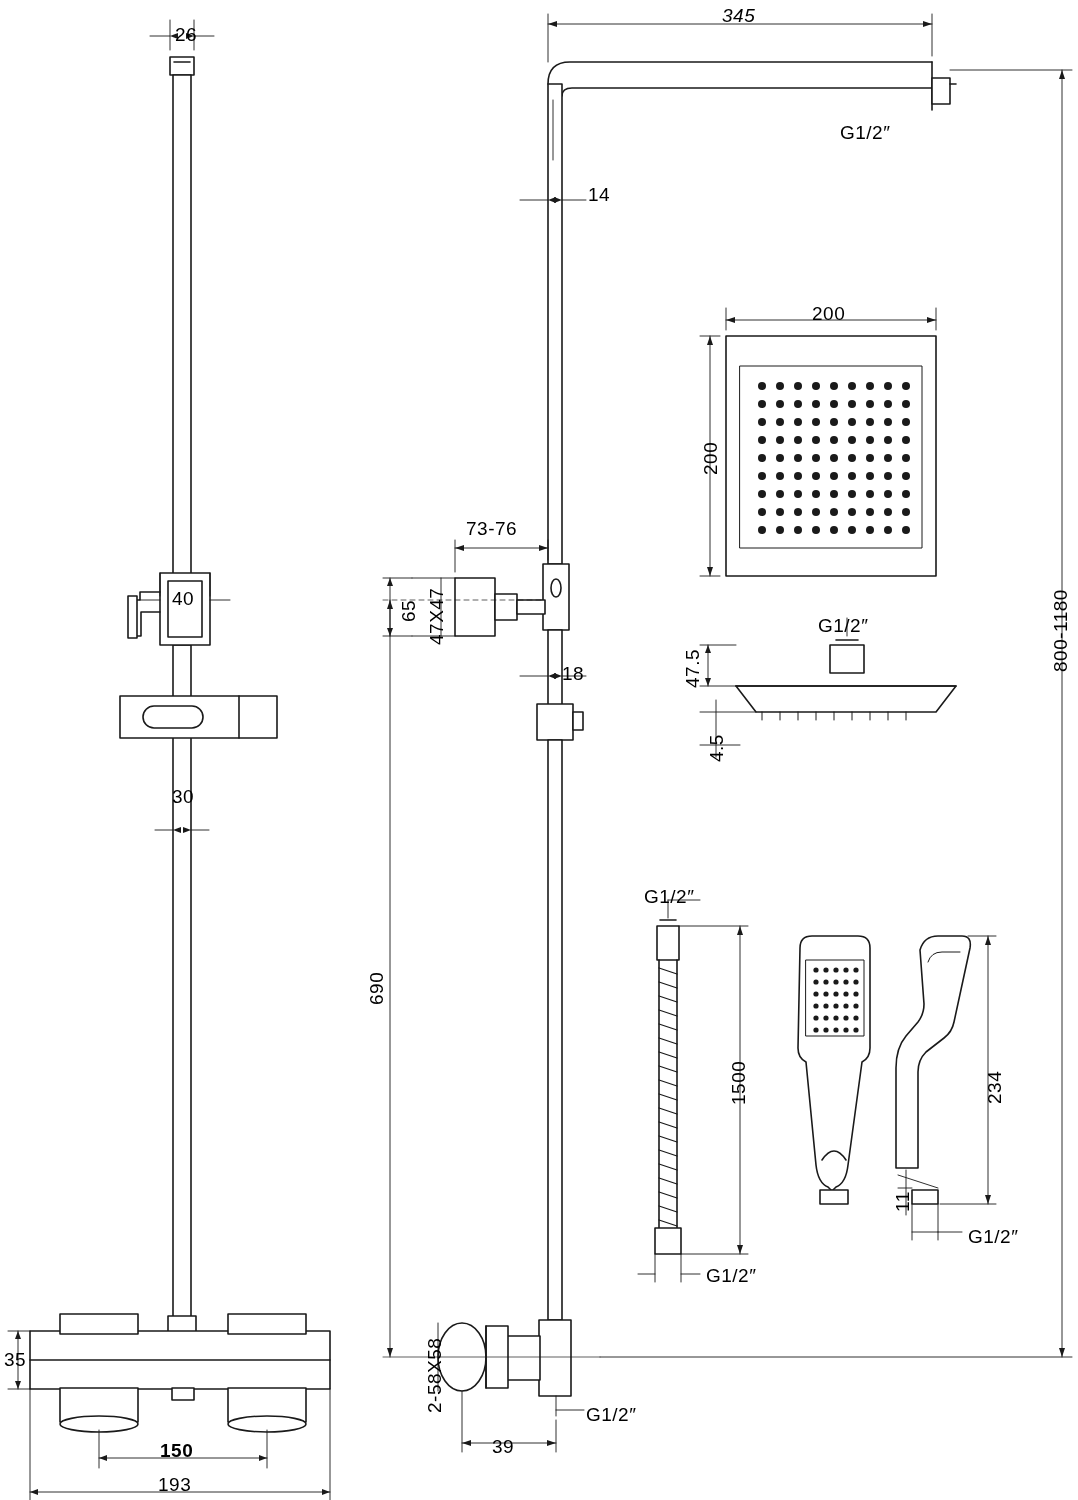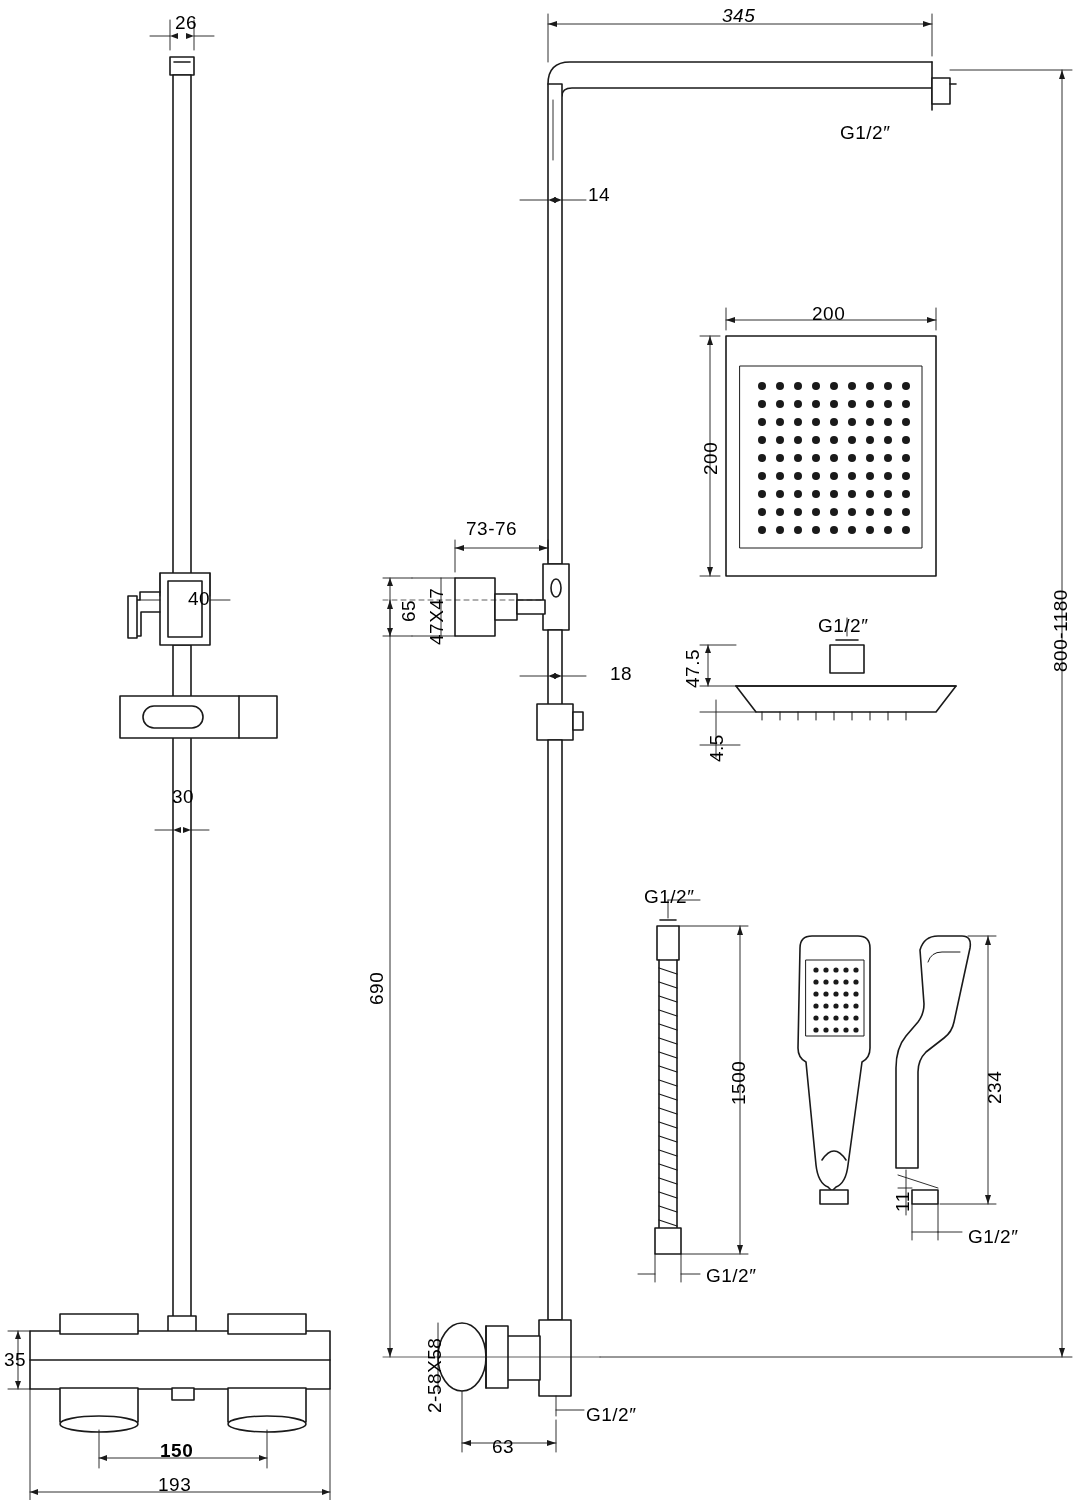--- a/index.html
+++ b/index.html
@@ -380,44 +380,44 @@
     <line x1="938" y1="1188" x2="898" y2="1175" stroke-width="0.9"></line>
     <line x1="906" y1="1170" x2="906" y2="1215" stroke-width="0.9"></line>
 
     <line x1="912" y1="1204" x2="912" y2="1240" stroke-width="0.9"></line>
     <line x1="938" y1="1204" x2="938" y2="1240" stroke-width="0.9"></line>
     <line x1="912" y1="1232" x2="938" y2="1232" stroke-width="0.9"></line>
     <line x1="938" y1="1232" x2="962" y2="1232" stroke-width="0.9"></line>
   </g>
 </svg>
 
-<div class="dimtxt" style="left:175px;top:12px;">26</div>
-<div class="dimtxt" style="left:188px;top:588px;">40</div>
+<div class="dimtxt" style="left:175px;top:24px;">26</div>
+<div class="dimtxt" style="left:172px;top:588px;">40</div>
 <div class="dimtxt" style="left:172px;top:786px;">30</div>
 <div class="dimtxt" style="left:4px;top:1349px;">35</div>
 <div class="dimtxt" style="left:160px;top:1440px;font-weight:bold;">150</div>
 <div class="dimtxt" style="left:158px;top:1474px;">193</div>
 
 <div class="dimtxt" style="left:722px;top:5px;font-style:italic;">345</div>
 <div class="dimtxt" style="left:840px;top:122px;">G1/2″</div>
 <div class="dimtxt" style="left:588px;top:184px;">14</div>
 <div class="dimtxt" style="left:812px;top:303px;">200</div>
 <div class="dimtxt vert" style="left:700px;top:475px;">200</div>
 <div class="dimtxt" style="left:466px;top:518px;">73-76</div>
 <div class="dimtxt vert" style="left:426px;top:645px;">47X47</div>
 <div class="dimtxt vert" style="left:398px;top:622px;">65</div>
-<div class="dimtxt" style="left:610px;top:663px;">18</div>
+<div class="dimtxt" style="left:562px;top:663px;">18</div>
 <div class="dimtxt" style="left:818px;top:615px;">G1/2″</div>
 <div class="dimtxt vert" style="left:682px;top:688px;">47.5</div>
 <div class="dimtxt vert" style="left:706px;top:762px;">4.5</div>
 <div class="dimtxt vert" style="left:366px;top:1005px;">690</div>
 <div class="dimtxt" style="left:644px;top:886px;">G1/2″</div>
 <div class="dimtxt vert" style="left:728px;top:1105px;">1500</div>
 <div class="dimtxt" style="left:706px;top:1265px;">G1/2″</div>
 <div class="dimtxt vert" style="left:984px;top:1104px;">234</div>
 <div class="dimtxt vert" style="left:892px;top:1212px;">11</div>
 <div class="dimtxt" style="left:968px;top:1226px;">G1/2″</div>
 <div class="dimtxt vert" style="left:424px;top:1413px;">2-58X58</div>
 <div class="dimtxt" style="left:586px;top:1404px;">G1/2″</div>
-<div class="dimtxt" style="left:492px;top:1436px;">63</div>
+<div class="dimtxt" style="left:492px;top:1436px;">39</div>
 <div class="dimtxt vert" style="left:1050px;top:672px;">800-1180</div>
 
 </div>
 
 </body></html>

